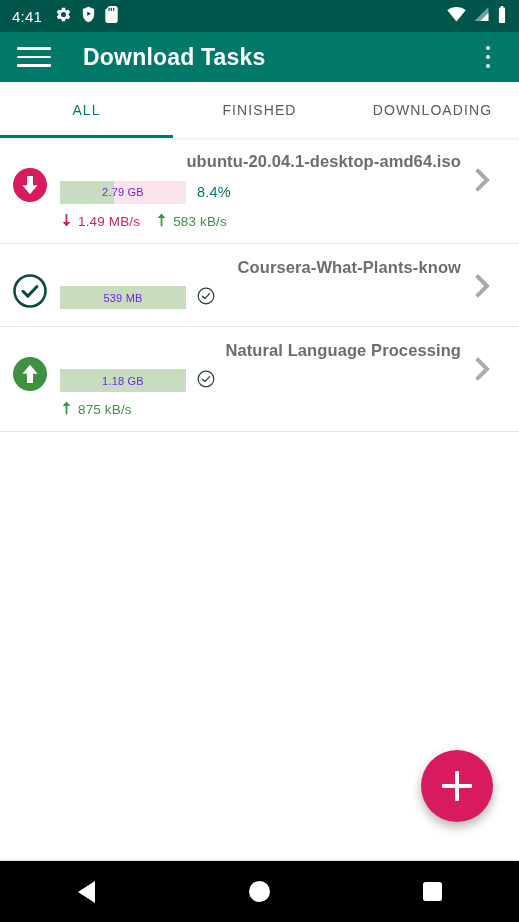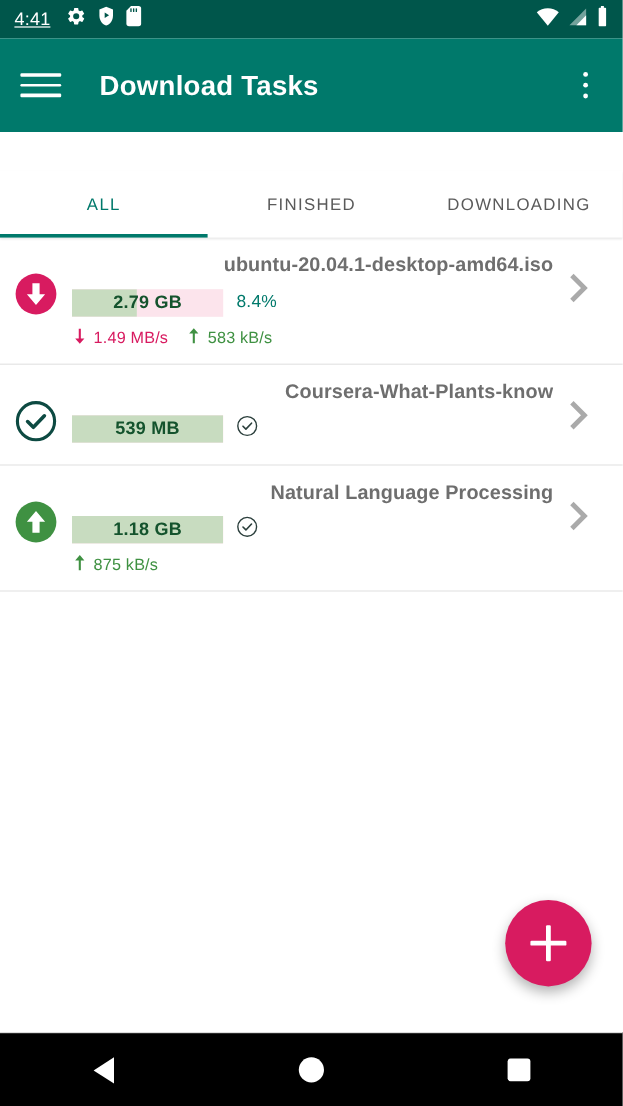--- a/index.html
+++ b/index.html
@@ -8,48 +8,48 @@
     font-family:"Liberation Sans", sans-serif;
     background:#ffffff;
     overflow:hidden;
   }
   .phone { position:relative; width:519px; height:922px; background:#fff; }
 
   
   .statusbar {
     height:32px; background:#00564b;
     display:flex; align-items:center;
-    padding:12px 12px; color:#fff;text-decoration:underline;
+    padding:12px 12px; color:#fff;
   }
   .sb-time { font-size:15px; font-weight:400; letter-spacing:.2px; }
   .sb-left-icons { display:flex; align-items:center; gap:9px; margin-left:13px; }
   .sb-spacer { flex:1; }
   .sb-right-icons { display:flex; align-items:center; gap:7px; }
   .sb-icon { display:block; }
 
   
   .appbar {
-    height:78px; background:#00796b;
+    height:50px; background:#00796b;
     display:flex; align-items:center; padding:0 17px;
   }
   .hamburger { width:34px; height:34px; display:flex; flex-direction:column;
      justify-content:center; gap:6px; cursor:pointer; }
   .hamburger span { display:block; height:2.5px; background:#fff; border-radius:1px; }
   .appbar-title {
     color:#fff; font-size:23px; font-weight:bold;
     margin-left:32px; letter-spacing:.2px;
   }
   .appbar-spacer { flex:1; }
   .overflow { width:28px; height:34px; display:flex; flex-direction:column;
      align-items:center; justify-content:center; gap:4.5px; cursor:pointer; }
   .overflow i { width:4.5px; height:4.5px; border-radius:50%; background:#fff; display:block; }
 
   
   .tabbar { height:56px; background:#fff; display:flex; position:relative;
-    box-shadow:0 1px 2px rgba(0,0,0,.10);margin-top:32px; }
+    box-shadow:0 1px 2px rgba(0,0,0,.10); }
   .tab { flex:1; display:flex; align-items:center; justify-content:center;
     font-size:14px; letter-spacing:1.1px; color:#5a5a5a; cursor:pointer;
     position:relative; }
   .tab.active { color:#00796b; }
   .tab.active::after {
     content:""; position:absolute; left:0; right:0; bottom:0;
     height:3px; background:#00796b;
   }
 
   
@@ -70,21 +70,21 @@
   }
   .row-meta { display:flex; align-items:center; margin-top:9px; gap:11px; }
   .progress {
     position:relative; width:126px; height:23px;
     background:#fce4ec; overflow:hidden; flex:0 0 126px;
   }
   .progress-fill { position:absolute; left:0; top:0; bottom:0; background:#c8dcc0; }
   .progress-label {
     position:relative; width:100%; height:100%;
     display:flex; align-items:center; justify-content:center;
-    font-size:15px; color:#14532d; letter-spacing:.2px;font-weight:bold;
+    font-size:11px; color:#6d28d9; letter-spacing:.2px;
   }
   .pct { font-size:14.5px; color:#00796b; letter-spacing:.2px; }
   .row-speeds { display:flex; gap:15px; margin-top:9px; }
   .speed { display:flex; align-items:center; gap:5px; font-size:13.5px; letter-spacing:.15px; }
   .speed.dl { color:#d81b60; }
   .speed.ul { color:#3f9142; }
   .row-chev { width:44px; flex:0 0 44px; display:flex; align-items:center;
      justify-content:center; padding-top:14px; }
 
   

